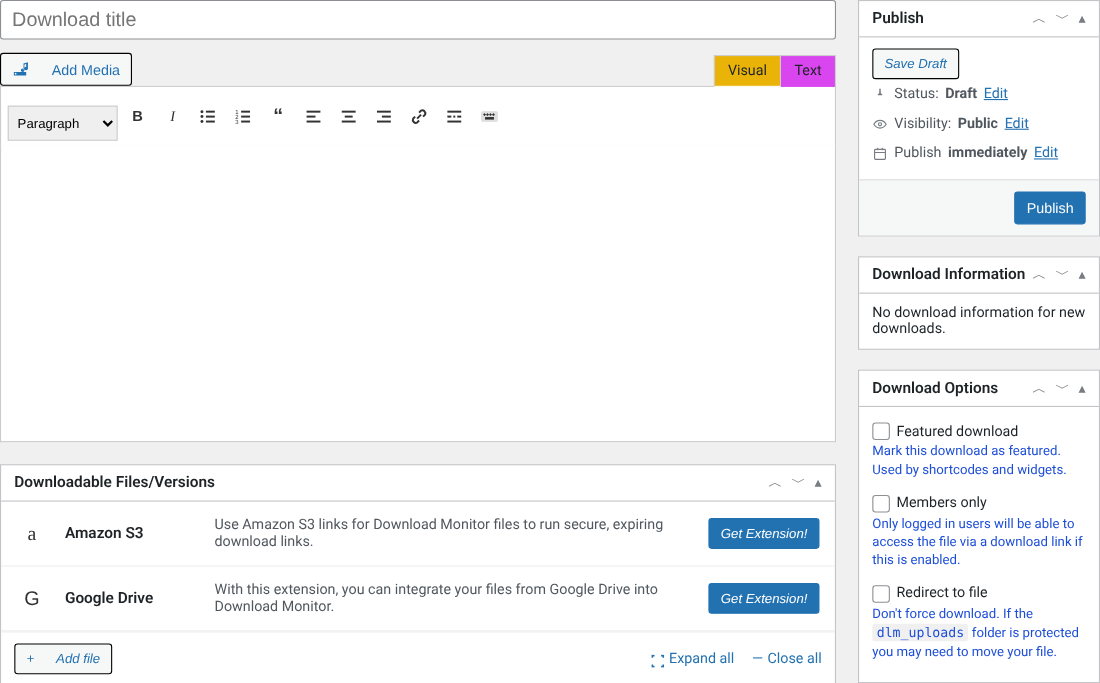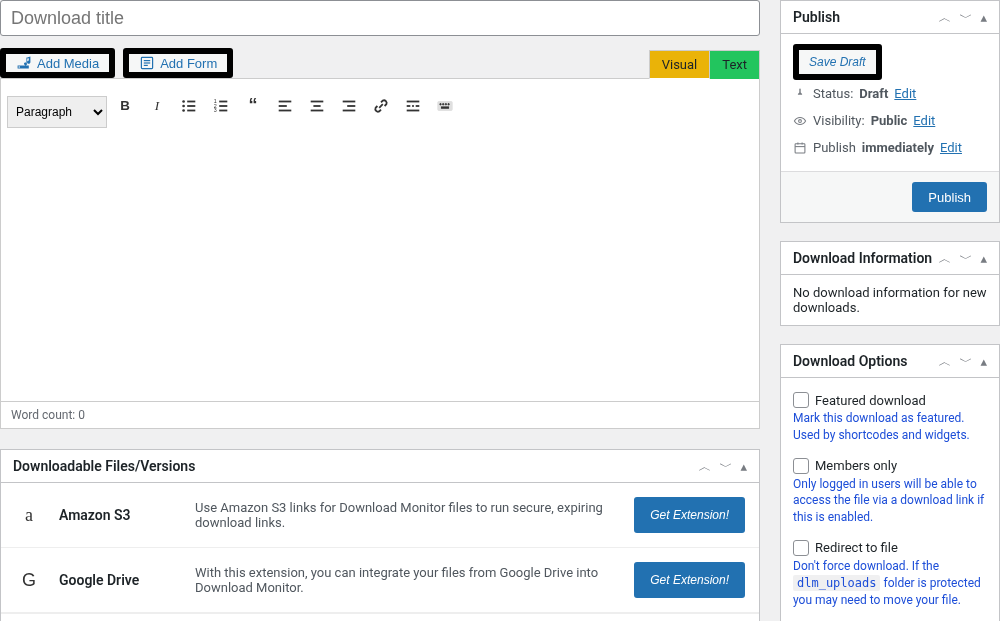--- a/index.html
+++ b/index.html
@@ -2,25 +2,25 @@
 <html><head>
   <meta charset="utf-8">
   <style>
     * { box-sizing: border-box; margin: 0; padding: 0; }
     body { font-family: -apple-system, BlinkMacSystemFont, "Segoe UI", Roboto, sans-serif; font-size: 13px; color: #1d2327; background: #f0f0f1; padding: 0; }
     .wrap { display: flex; gap: 20px; padding: 0; width: 1000px; }
     .main-col { flex: 1; min-width: 0; }
     .side-col { width: 220px; flex-shrink: 0; }
     .title-input { width: 100%; height: 36px; padding: 3px 10px; font-size: 18px; border: 1px solid #8c8f94; background: #fff; border-radius: 3px; margin-bottom: 12px; }
     .media-row { display: flex; gap: 8px; align-items: center; margin-bottom: 0; position: relative; }
-    .btn { display: inline-flex; align-items: center; gap: 5px; height: 30px; padding: 0 10px; border: 6px solid #000000; background: #f6f7f7; color: #2271b1; font-size: 13px; border-radius: 3px; cursor: pointer; }
+    .btn { display: inline-flex; align-items: center; gap: 20px; height: 30px; padding: 0 10px; border: 1px solid #000000; background: #f6f7f7; color: #2271b1; font-size: 13px; border-radius: 3px; cursor: pointer; }
     .btn-primary { background: #2271b1; color: #fff; border-color: #2271b1; }
     .btn-small { height: 28px; font-size: 12px; padding: 12px 10px; font-style: italic; }
     .editor-tabs { position: absolute; right: 0; bottom: -1px; display: flex; }
-    .editor-tab { padding: 6px 12px; border: 1px solid #ccc; border-bottom: none; background: #22c55e; font-size: 13px; cursor: pointer; }
+    .editor-tab { padding: 6px 12px; border: 1px solid #ccc; border-bottom: none; background: #d946ef; font-size: 13px; cursor: pointer; }
     .editor-tab.active { background: #eab308; border-bottom: 1px solid #fff; z-index: 2; position: relative; }
     .editor-tab + .editor-tab { border-left: none; }
     .toolbar { display: flex; align-items: center; gap: 4px; background: #fff; border: 1px solid #ccc; border-bottom: none; padding: 4px 6px; margin-top: 0; }
     .format-select { height: 32px; width: 100px; border: 1px solid #ccc; font-size: 12px; padding: 0 4px; margin-top: 13px; }
     .tb-btn { width: 28px; height: 28px; display: inline-flex; align-items: center; justify-content: center; border: none; background: transparent; cursor: pointer; border-radius: 2px; color: #333; }
     .editor-body { min-height: 270px; background: #fff; border: 1px solid #ccc; border-top:none; }
     .editor-footer { border: 1px solid #ccc; border-top: none; background: #fff; padding: 6px 10px; font-size: 12px; color: #646970; }
     .postbox { background: #fff; border: 1px solid #c3c4c7; margin-bottom: 18px; }
     .postbox-header { display: flex; align-items: center; justify-content: space-between; padding: 8px 12px; border-bottom: 1px solid #c3c4c7; }
     .postbox-header h2 { font-size: 14px; font-weight: 600; }
@@ -52,29 +52,20 @@
   <div class="main-col">
     <input type="text" class="title-input" placeholder="Download title" style="">
 
     <div class="media-row">
       <button class="btn">
         <svg width="16" height="16" viewBox="0 0 20 20" fill="#2271b1">
             <path d="M13 11V4c0-1 0-1 1-1l4-1v7c0 1-1 2-2 2s-2-1-2-2 1-2 2-2V4l-2 .5V11c0 1-1 2-2 2s-2-1-2-2 1-2 2-2zM2 17h14v-4H2v4zm2-3a1 1 0 110 2 1 1 0 010-2z"></path>
           </svg>
         <span>Add Media</span>
       </button>
-      <button class="btn">
-        <svg width="16" height="16" viewBox="0 0 20 20" fill="none" stroke="#2271b1" stroke-width="1.5">
-            <rect x="3" y="3" width="14" height="14" rx="1"></rect>
-            <line x1="6" y1="7" x2="14" y2="7"></line>
-            <line x1="6" y1="10" x2="14" y2="10"></line>
-            <line x1="6" y1="13" x2="11" y2="13"></line>
-          </svg>
-        <span>Add Form</span>
-      </button>
       <div class="editor-tabs">
         <div class="editor-tab active">Visual</div>
         <div class="editor-tab">Text</div>
       </div>
     </div>
 
     <div class="toolbar">
       <select class="format-select"><option>Paragraph</option></select>
       <button class="tb-btn">
           <b>B</b>
@@ -145,21 +136,20 @@
             <rect x="2" y="5" width="16" height="10" rx="1" fill="#333" opacity="0.15" stroke="#333"></rect>
             <circle cx="5" cy="8" r="0.8" fill="#333"></circle>
             <circle cx="8" cy="8" r="0.8" fill="#333"></circle>
             <circle cx="11" cy="8" r="0.8" fill="#333"></circle>
             <circle cx="14" cy="8" r="0.8" fill="#333"></circle>
             <rect x="6" y="11" width="8" height="1.5" fill="#333"></rect>
           </svg>
         </button>
     </div>
     <div class="editor-body"></div>
-    <div class="editor-footer">Word count: 0</div>
 
     <div class="postbox" style="margin-top:20px">
       <div class="postbox-header">
         <h2>Downloadable Files/Versions</h2>
         <div class="handle-actions">
           <span>︿</span>
           <span>﹀</span>
           <span>▴</span>
         </div>
       </div>

